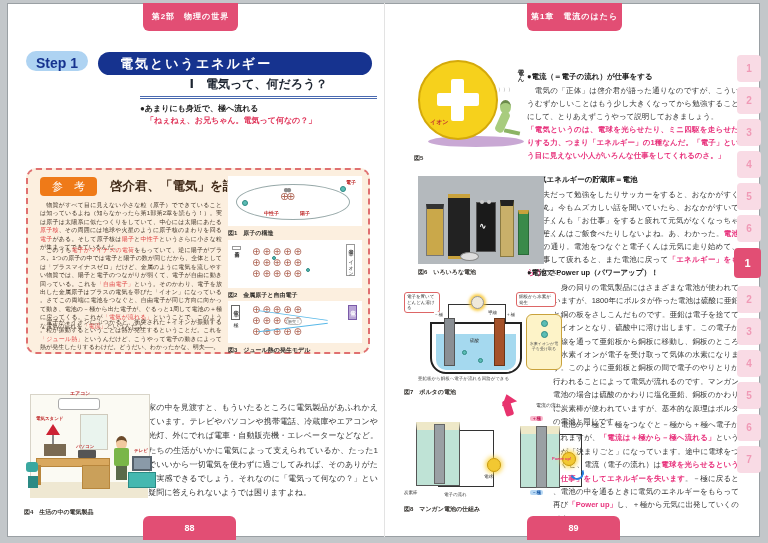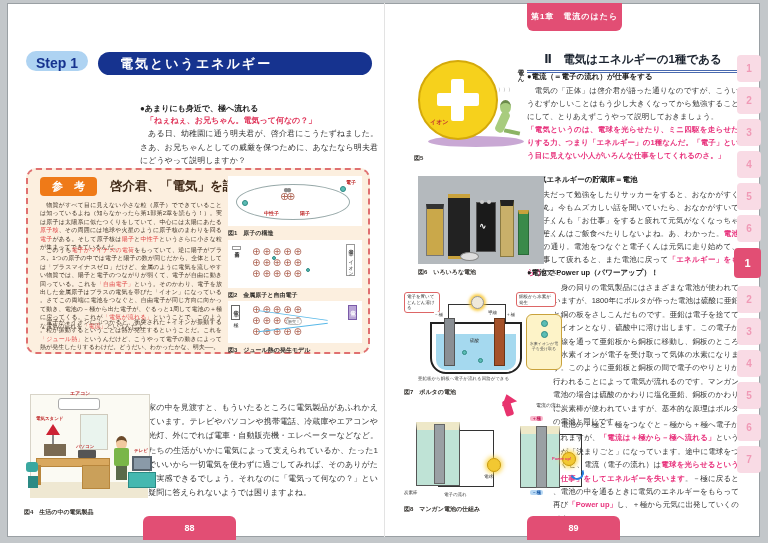--- a/index.html
+++ b/index.html
@@ -40,31 +40,32 @@
   .battbody{border:1px solid #555;box-sizing:border-box;background:#bfe3d6;}
   .bulb{border-radius:50%;background:#f2c832;border:1px solid #c89a10;box-shadow:0 0 4px 2px rgba(250,210,60,.8);}
 </style>
 </head>
 <body>
 
 <div class="canvas">
   <div class="page"></div>
   <div class="fold"></div>
 
+  <div class="abs ptab htab" style="left:143px;top:3px;width:95px;height:28px;">第2部　物理の世界</div>
 
   <div class="abs stepbadge" style="left:26px;top:51px;height:20px;">Step 1</div>
   <div class="abs stepbanner" style="left:98px;top:52px;width:252px;height:23px;">電気というエネルギー</div>
 
+  <div class="abs secttl" style="left:140px;top:76px;width:237px;font-size:12px;">Ⅰ　電気って、何だろう？</div>
 
   <div class="abs bullet" style="left:140px;top:103px;font-size:8px;">●あまりにも身近で、極へ流れる</div>
   <div class="abs redq" style="left:146px;top:115px;font-size:8px;">「ねぇねぇ、お兄ちゃん。電気って何なの？」</div>
-  <div class="abs jp body8" style="left:140px;top:127px;width:238px;">　ある日、幼稚園に通う明夫君が、啓介君にこうたずねました。さあ、お兄ちゃんとしての威厳を保つために、あなたなら明夫君にどうやって説明しますか？</div>
 
   <div class="abs sanko" style="left:26px;top:168px;width:344px;height:186px;">
-    <div class="abs" style="left:12px;top:7px;background:#ef7a18;color:#fff;font-weight:bold;font-size:11px;padding:2px 12px;border-radius:4px;">参　考</div>
+    <div class="abs" style="left:12px;top:7px;background:#ef7a18;color:#fff;font-weight:normal;font-size:11px;padding:2px 12px;border-radius:4px;">参　考</div>
     <div class="abs" style="left:82px;top:8px;font-weight:bold;font-size:12.5px;color:#402a18;">啓介君、「電気」を語る</div>
     <div class="abs jp sankotxt" style="left:12px;top:31px;width:182px;"><span>　物質がすべて目に見えない小さな粒（原子）でできていることは知っているよね（知らなかったら第1部第2章を読もう！）。実は原子は太陽系に似たつくりをしていて、中心には太陽にあたる</span><span class="rd">原子核</span><span>、その周囲には地球や火星のように原子核のまわりを回る</span><span class="rd">電子</span><span>がある。そして原子核は</span><span class="rd">陽子</span><span>と</span><span class="rd">中性子</span><span>というさらに小さな粒が集まってできているんだ。</span></div>
     <div class="abs jp sankotxt" style="left:12px;top:76px;width:182px;"><span>　このうち</span><span class="rd">電子がマイナスの電荷</span><span>をもっていて、逆に陽子がプラス。1つの原子の中では電子と陽子の数が同じだから、全体としては「プラスマイナスゼロ」だけど、金属のように電気を流しやすい物質では、陽子と電子のつながりが弱くて、電子が自由に動き回っている。これを</span><span class="rd">「自由電子」</span><span>という。そのかわり、電子を放出した金属原子はプラスの電気を帯びた「イオン」になっている。さてこの両端に電池をつなぐと、自由電子が同じ方向に向かって動き、電池の－極から出た電子が、ぐるっと1周して電池の＋極に戻ってくる。これが</span><span class="rd">「電気が流れる」</span><span>ということで、このような電気の流れを</span><span class="rd">「電流」</span><span>というんだよ。</span></div>
     <div class="abs jp sankotxt" style="left:12px;top:148px;width:182px;"><span>　電子が＋イオンにぶつかると、衝突された＋イオンが振動する。粒が振動するということは熱が発生するということだ。これを</span><span class="rd">「ジュール熱」</span><span>というんだけど、こうやって電子の動きによって熱が発生したりするわけだ。どうだい、わかったかな、明夫──。</span></div>
 
     <div class="abs figpanel" style="left:200px;top:6px;width:134px;height:50px;">
       <div class="abs orbit" style="left:8px;top:8px;width:112px;height:34px;"></div>
       <div class="abs" style="left:52px;top:14px;font-size:11px;color:#b06858;letter-spacing:-3px;">⊕⊕</div>
       <div class="abs" style="left:55px;top:8px;font-size:10px;color:#8a8a8a;letter-spacing:-3px;">●●</div>
       <div class="abs edot" style="left:14px;top:24px;"></div>
@@ -135,21 +136,20 @@
       <div class="abs" style="left:10px;top:56px;font-size:6px;color:#c03030;font-weight:bold;">イオン</div>
     </div>
     <div class="abs" style="left:88px;top:44px;width:11px;height:11px;background:#a8cc7e;border-radius:50%;border-top:3px solid #6b8a4a;"></div>
     <div class="abs" style="left:86px;top:55px;width:9px;height:22px;background:#a8cc7e;border-radius:4px;transform:rotate(24deg);"></div>
     <div class="abs" style="left:92px;top:74px;width:16px;height:4px;background:#8cb464;transform:rotate(12deg);"></div>
     <div class="abs" style="left:104px;top:8px;writing-mode:vertical-rl;text-orientation:upright;font-size:6.5px;color:#444;font-weight:bold;">電子くん</div>
     <div class="abs" style="left:86px;top:30px;font-size:5px;color:#888;">）））</div>
   </div>
   <div class="abs figcap" style="left:414px;top:154px;">図5</div>
 
-  <div class="abs secttl" style="left:527px;top:52px;width:212px;font-size:11.5px;">Ⅱ　電気はエネルギーの1種である</div>
   <div class="abs bullet" style="left:527px;top:72px;font-size:7.5px;">●電流（＝電子の流れ）が仕事をする</div>
   <div class="abs jp body75" style="left:527px;top:84px;width:212px;">　電気の「正体」は啓介君が語った通りなのですが、こういうむずかしいことはもう少し大きくなってから勉強することにして、とりあえずこうやって説明しておきましょう。</div>
   <div class="abs jp body75 pinkq" style="left:527px;top:123px;width:212px;">「電気というのは、電球を光らせたり、ミニ四駆を走らせたりする力、つまり「エネルギー」の1種なんだ。「電子」という目に見えない小人がいろんな仕事をしてくれるのさ。」</div>
   <div class="abs bullet" style="left:527px;top:175px;font-size:7.5px;">●電気エネルギーの貯蔵庫＝電池</div>
   <div class="abs jp body75" style="left:527px;top:188px;width:212px;">「明夫だって勉強をしたりサッカーをすると、おなかがすくだろ？」</div>
   <div class="abs jp body75" style="left:527px;top:201px;width:212px;">「うん。今もムズカしい話を聞いていたら、おなかがすいてきた。」</div>
   <div class="abs jp body75" style="left:527px;top:214px;width:212px;">「電子くんも「お仕事」をすると疲れて元気がなくなっちゃうんだ。」</div>
   <div class="abs jp body75" style="left:527px;top:227px;width:212px;"><span>「電子くんはご飯食べたりしないよね。あ、わかった。</span><span class="pk">電池だ！</span><span>」</span></div>
   <div class="abs jp body75" style="left:527px;top:240px;width:212px;"><span>「その通り。電池をつなぐと電子くんは元気に走り始めて、お仕事して疲れると、また電池に戻って</span><span class="pk">「エネルギー」をもらう</span><span>のさ。」</span></div>
   <div class="abs bullet" style="left:527px;top:268px;font-size:7.5px;">●電池で Power up（パワーアップ）！</div>

